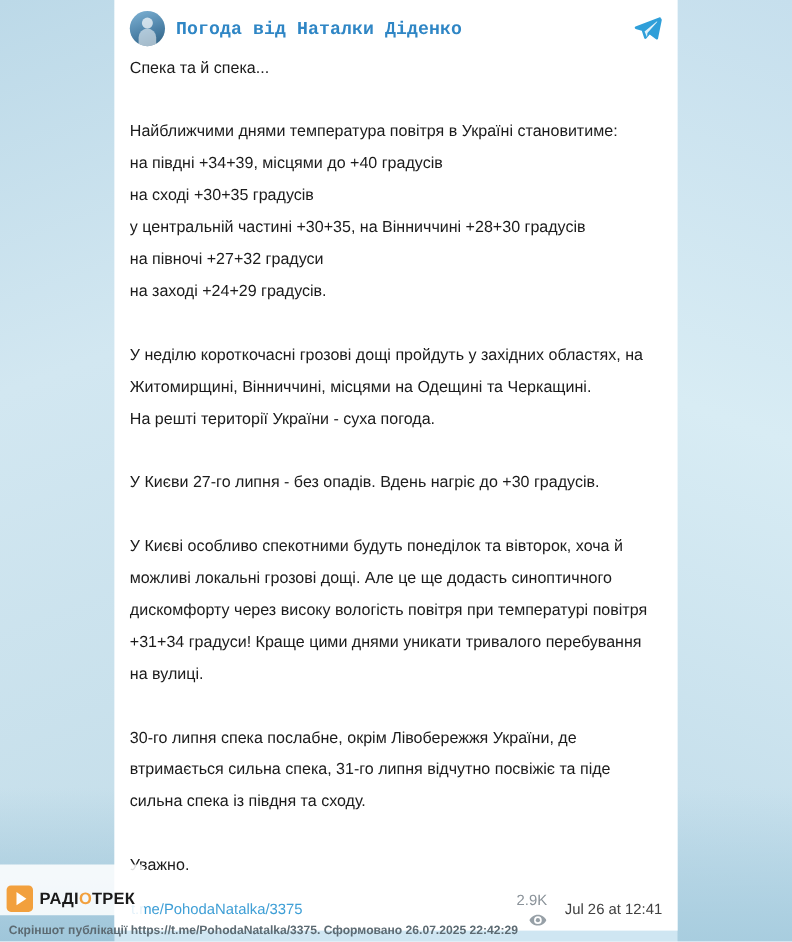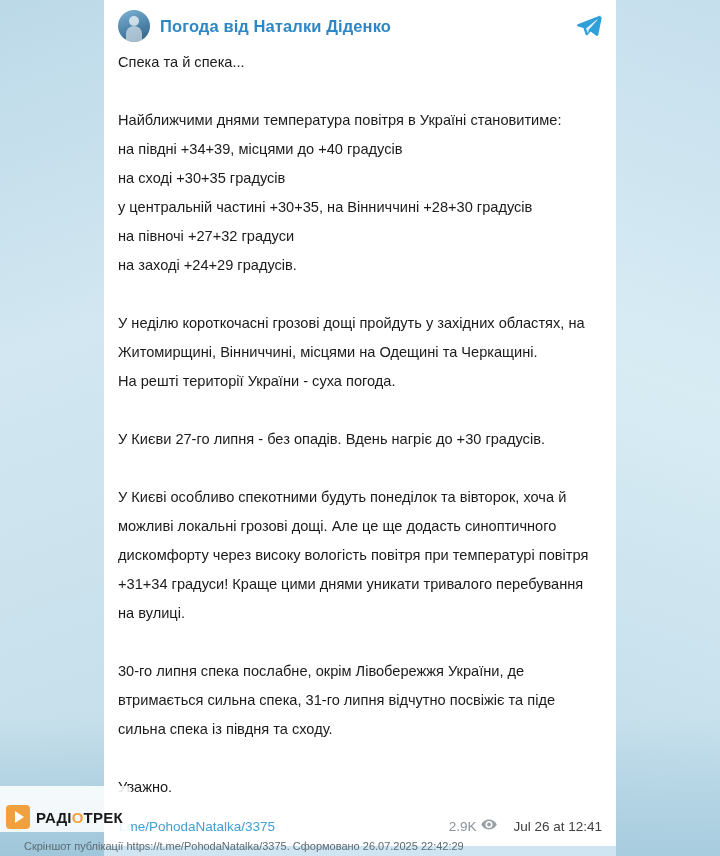--- a/index.html
+++ b/index.html
@@ -101,20 +101,21 @@
     background: rgba(255,255,255,0.7);
   }
   .channel-name {
     margin-left: 10px;
     color: #2f86c5;
     font-size: 16.5px;
     font-weight: bold;
     letter-spacing: 0.1px;
     white-space: nowrap;
     overflow: hidden;
+    font-family: Liberation Mono, monospace;
   }
   .tg-logo {
     margin-left: auto;
     width: 26px;
     height: 26px;
     flex: 0 0 auto;
   }
 
   .post-body {
     font-size: 14.6px;
@@ -137,23 +138,24 @@
     font-size: 13.5px;
     color: #8a9299;
   }
   .post-link {
     color: #3f9fd6;
     text-decoration: none;
   }
   .views {
     margin-left: auto;
     display: flex;
-    align-items: flex-start;
+    align-items: flex-end;
     gap: 5px;
     color: #8a9299;
+    flex-direction: column;
   }
   .views-count { font-size: 13.5px; }
   .eye-icon { display: block; }
   .post-date {
     margin-left: 16px;
     color: #404040;
     font-size: 13.5px;
     white-space: nowrap;
   }
 
@@ -189,25 +191,26 @@
   .wm-text {
     font-size: 15px;
     font-weight: bold;
     color: #1a1a1a;
     letter-spacing: 0.2px;
   }
   .wm-text .accent { color: #f2a03d; }
 
   .footer-caption {
     position: absolute;
-    left: 24px;
+    left: 8px;
     bottom: 4px;
     font-size: 11px;
     color: #5c6a72;
     white-space: nowrap;
+    font-weight: bold;
   }
 </style>
 </head>
 <body>
 
 <div id="page">
 
   <div class="bg-left"></div>
   <div class="bg-right"></div>
 

